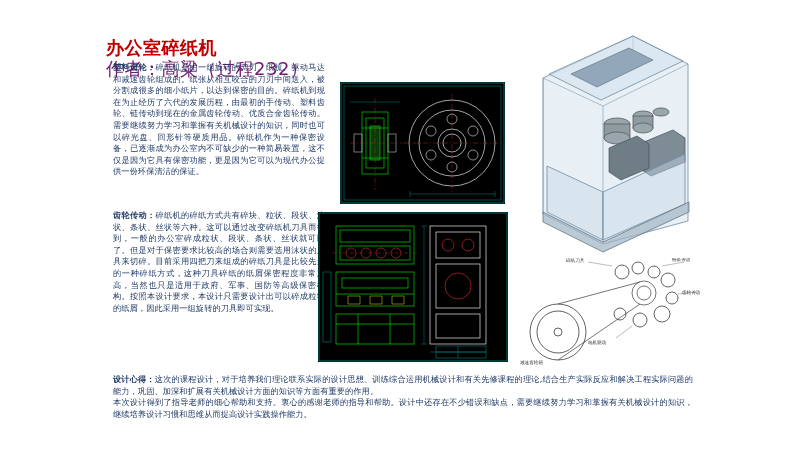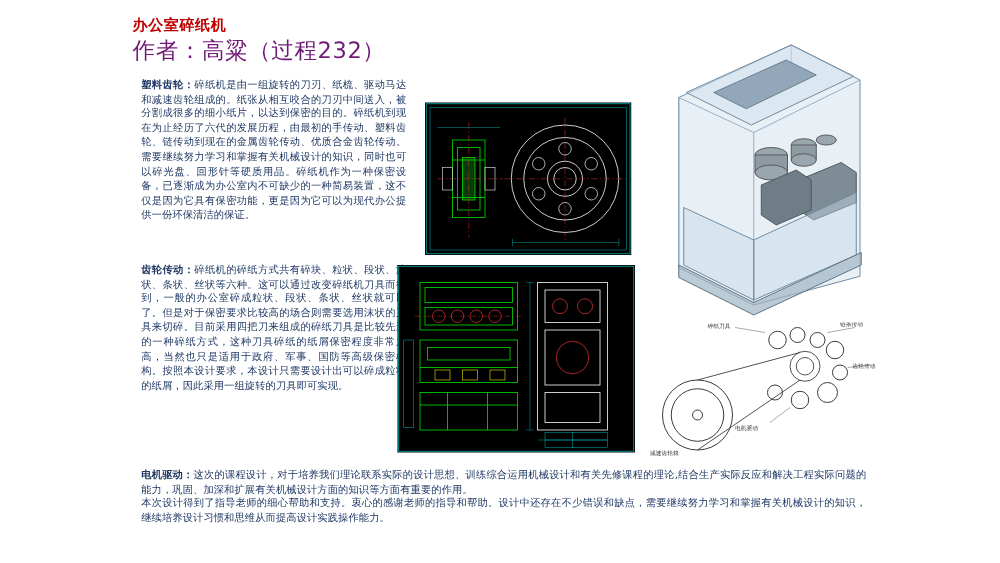--- a/index.html
+++ b/index.html
@@ -21,25 +21,26 @@
   }
 
   
   .title-block {
     position: absolute;
     left: 106px;
     top: 10px;
     width: 330px;
   }
   .title-main {
-    font-size: 12px;
+    font-size: 18px;
     font-weight: bold;
     color: #c00000;
     line-height: 20px;
     letter-spacing: 0.5px;
+    margin-top: 28px;
   }
   .title-author {
     font-size: 18px;
     font-weight: normal;
     color: #701a75;
     line-height: 22px;
     letter-spacing: 0.5px;
   }
 
   
@@ -103,21 +104,21 @@
 
   <div class="text-col" id="bg-block">
     <span class="sec-head">塑料齿轮：</span><span>碎纸机是由一组旋转的刀刃、纸梳、驱动马达和减速齿轮组成的。纸张从相互咬合的刀刃中间送入，被分割成很多的细小纸片，以达到保密的目的。碎纸机到现在为止经历了六代的发展历程，由最初的手传动、塑料齿轮、链传动到现在的金属齿轮传动、优质合金齿轮传动。需要继续努力学习和掌握有关机械设计的知识，同时也可以碎光盘、回形针等硬质用品。碎纸机作为一种保密设备，已逐渐成为办公室内不可缺少的一种简易装置，这不仅是因为它具有保密功能，更是因为它可以为现代办公提供一份环保清洁的保证。</span>
   </div>
 
   <div class="text-col" id="work-block">
     <span class="sec-head">齿轮传动：</span><span>碎纸机的碎纸方式共有碎块、粒状、段状、沫状、条状、丝状等六种。这可以通过改变碎纸机刀具而得到，一般的办公室碎成粒状、段状、条状、丝状就可以了。但是对于保密要求比较高的场合则需要选用沫状的刀具来切碎。目前采用四把刀来组成的碎纸刀具是比较先进的一种碎纸方式，这种刀具碎纸的纸屑保密程度非常之高，当然也只是适用于政府、军事、国防等高级保密机构。按照本设计要求，本设计只需要设计出可以碎成粒状的纸屑，因此采用一组旋转的刀具即可实现。</span>
   </div>
 
   <div class="text-col" id="heart-block">
-    <span class="sec-head">电机驱动：</span><span style="white-space:pre-line">这次的课程设计，对于培养我们理论联系实际的设计思想、训练综合运用机械设计和有关先修课程的理论,结合生产实际反应和解决工程实际问题的能力，巩固、加深和扩展有关机械设计方面的知识等方面有重要的作用。
+    <span class="sec-head">设计心得：</span><span style="white-space:pre-line">这次的课程设计，对于培养我们理论联系实际的设计思想、训练综合运用机械设计和有关先修课程的理论,结合生产实际反应和解决工程实际问题的能力，巩固、加深和扩展有关机械设计方面的知识等方面有重要的作用。
 本次设计得到了指导老师的细心帮助和支持。衷心的感谢老师的指导和帮助。设计中还存在不少错误和缺点，需要继续努力学习和掌握有关机械设计的知识，继续培养设计习惯和思维从而提高设计实践操作能力。</span>
   </div>
 
   <div class="cad" id="cad-top">
     <svg width="165" height="122" viewBox="0 0 165 122">
 
       <rect x="1" y="1" width="163" height="120" fill="none" stroke="#00b7b7" stroke-width="0.6"></rect>
       <rect x="4" y="4" width="157" height="114" fill="none" stroke="#00b7b7" stroke-width="0.4"></rect>
 
       <g stroke="#00d000" stroke-width="0.7" fill="none">

